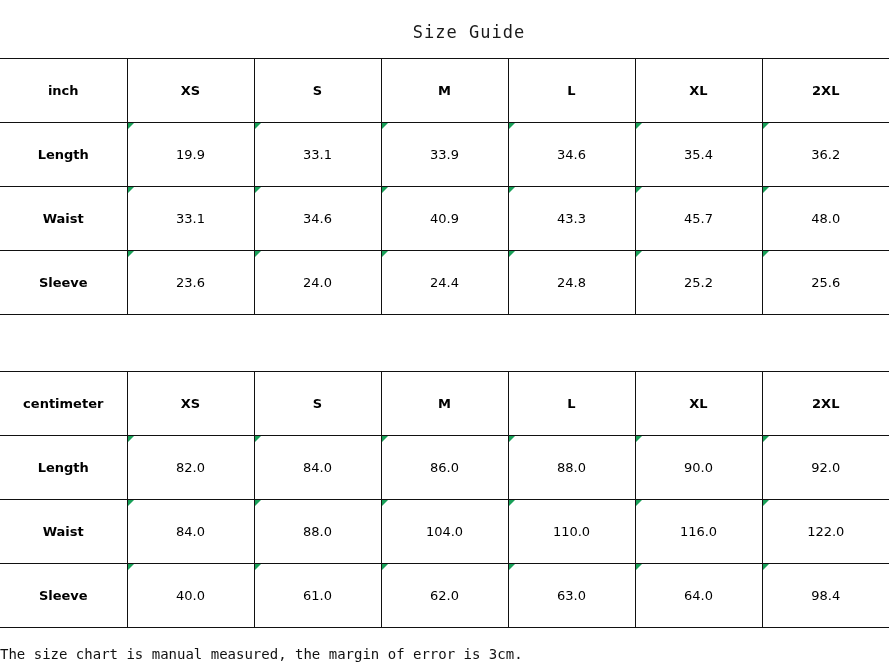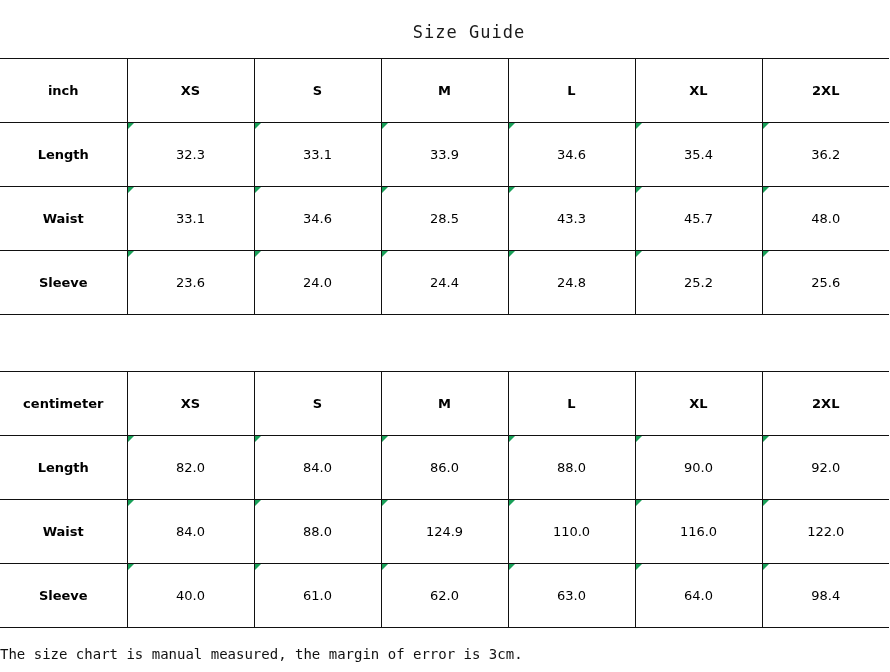--- a/index.html
+++ b/index.html
@@ -112,32 +112,32 @@
         <td class="unit-cell">inch</td>
         <td class="head-cell">XS</td>
         <td class="head-cell">S</td>
         <td class="head-cell">M</td>
         <td class="head-cell">L</td>
         <td class="head-cell">XL</td>
         <td class="head-cell">2XL</td>
       </tr>
       <tr>
         <td class="row-label">Length</td>
-        <td class="val-cell marker">32.3</td>
+        <td class="val-cell marker">19.9</td>
         <td class="val-cell marker">33.1</td>
         <td class="val-cell marker">33.9</td>
         <td class="val-cell marker">34.6</td>
         <td class="val-cell marker">35.4</td>
         <td class="val-cell marker">36.2</td>
       </tr>
       <tr>
         <td class="row-label">Waist</td>
         <td class="val-cell marker">33.1</td>
         <td class="val-cell marker">34.6</td>
-        <td class="val-cell marker">28.5</td>
+        <td class="val-cell marker">40.9</td>
         <td class="val-cell marker">43.3</td>
         <td class="val-cell marker">45.7</td>
         <td class="val-cell marker">48.0</td>
       </tr>
       <tr>
         <td class="row-label">Sleeve</td>
         <td class="val-cell marker">23.6</td>
         <td class="val-cell marker">24.0</td>
         <td class="val-cell marker">24.4</td>
         <td class="val-cell marker">24.8</td>
@@ -175,21 +175,21 @@
         <td class="val-cell marker">84.0</td>
         <td class="val-cell marker">86.0</td>
         <td class="val-cell marker">88.0</td>
         <td class="val-cell marker">90.0</td>
         <td class="val-cell marker">92.0</td>
       </tr>
       <tr>
         <td class="row-label">Waist</td>
         <td class="val-cell marker">84.0</td>
         <td class="val-cell marker">88.0</td>
-        <td class="val-cell marker">124.9</td>
+        <td class="val-cell marker">104.0</td>
         <td class="val-cell marker">110.0</td>
         <td class="val-cell marker">116.0</td>
         <td class="val-cell marker">122.0</td>
       </tr>
       <tr>
         <td class="row-label">Sleeve</td>
         <td class="val-cell marker">40.0</td>
         <td class="val-cell marker">61.0</td>
         <td class="val-cell marker">62.0</td>
         <td class="val-cell marker">63.0</td>

